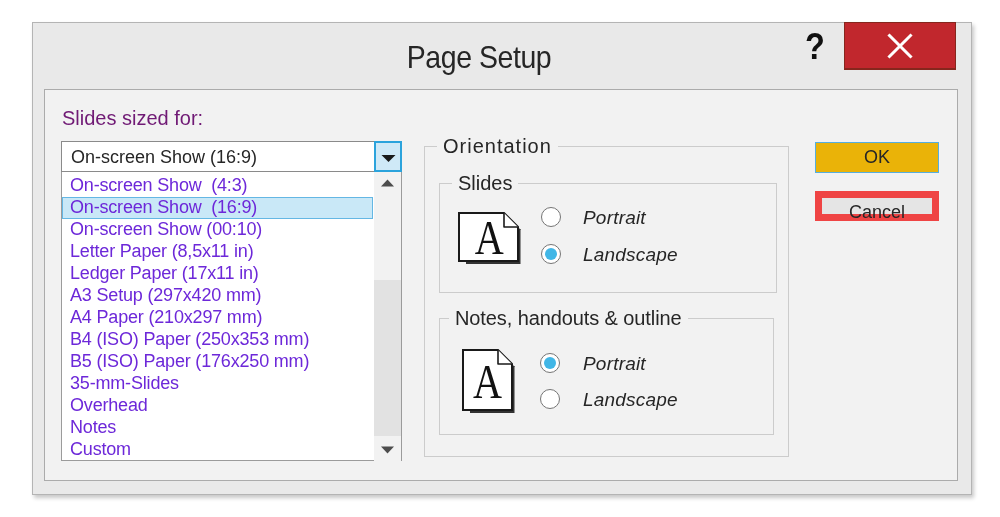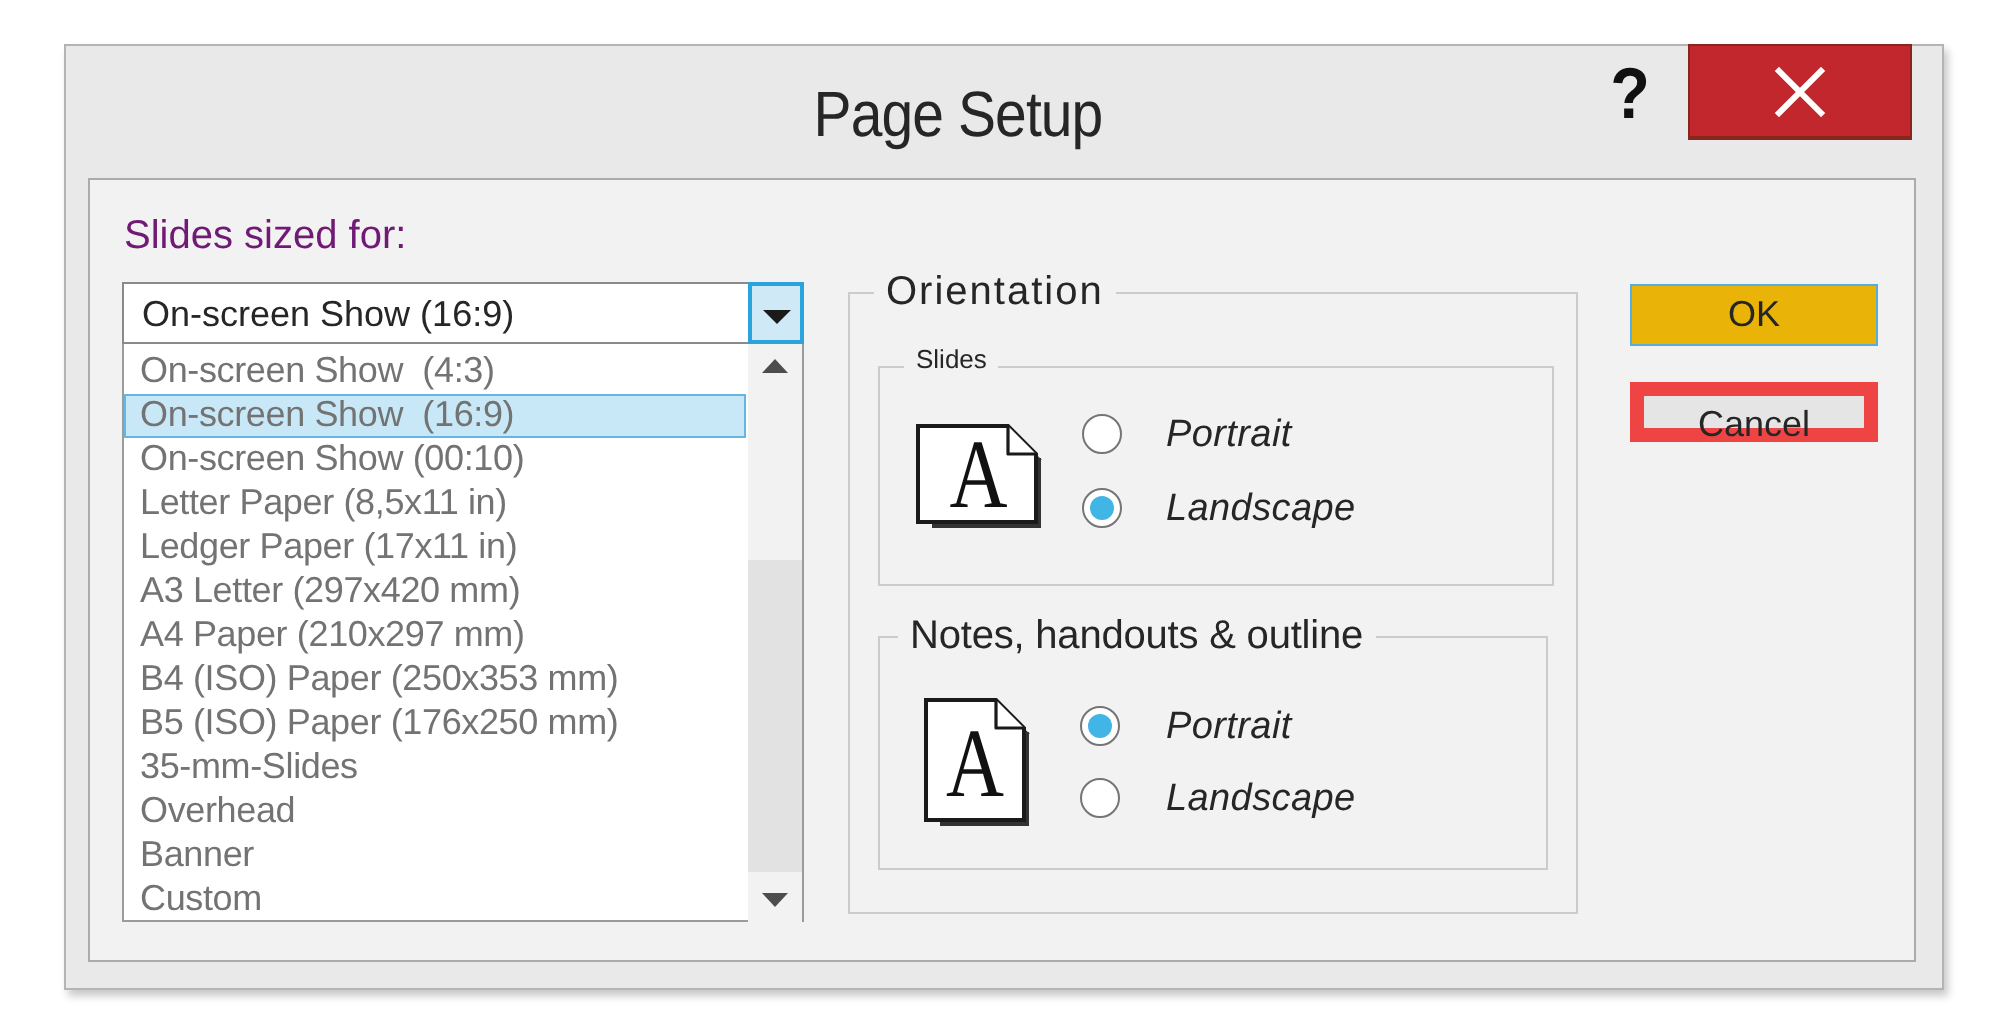--- a/index.html
+++ b/index.html
@@ -8,21 +8,21 @@
 #dialog { left:32px; top:22px; width:940px; height:473px; background:#e9e9e9; border:1px solid #b4b4b4; box-shadow:2px 3px 4px rgba(0,0,0,0.22); }
 #title { left:339px; top:39px; width:280px; text-align:center; font-size:32px; color:#262626; letter-spacing:-0.5px; transform:scaleX(0.89); }
 #help { left:800px; top:26px; width:30px; text-align:center; font-size:36px; font-weight:bold; color:#111; transform:scaleX(0.9); }
 #close { left:844px; top:22px; width:112px; height:48px; background:#c1272d; border:solid #86261d; border-width:1.5px 1.5px 2px; }
 #panel { left:44px; top:89px; width:914px; height:392px; background:#f2f2f2; border:1px solid #ababab; }
 #lbl-sized { left:62px; top:107px; font-size:20px; color:#701a75; }
 #combo { left:61px; top:141px; width:341px; height:31px; background:#fff; border:1px solid #8a8a8a; font-size:18px; color:#262626; line-height:31px; padding-left:9px; }
 #combobtn { left:374px; top:141px; width:28px; height:31px; background:#cfe9f7; border:2px solid #2ba3dc; }
 #combobtn svg { position:absolute; left:4px; top:11px; }
 #listbox { left:61px; top:172px; width:341px; height:289px; background:#fff; border:1px solid #9b9b9b; border-top:none; }
-.row { position:absolute; left:8px; height:22px; line-height:22px; font-size:18px; letter-spacing:-0.18px; color:#737373; white-space:pre; }
+.row { position:absolute; left:8px; height:22px; line-height:22px; font-size:18px; letter-spacing:-0.18px; color:#6d28d9; white-space:pre; }
 #hl { left:0px; top:25px; width:311px; height:22px; background:#c9e8f7; border:1px solid #64b7e4; }
 #sbar { left:312px; top:0px; width:27px; height:289px; background:#f2f2f2; }
 #sthumb { position:absolute; left:0px; top:108px; width:27px; height:156px; background:#e2e2e2; }
 .fset { border:1px solid #cccccc; }
 .leg { position:absolute; top:-12px; background:#f2f2f2; padding:0 6px; font-size:20px; color:#262626; }
 #fs-orient { left:424px; top:146px; width:365px; height:311px; }
 #fs-slides { left:439px; top:183px; width:338px; height:110px; }
 #fs-notes { left:439px; top:318px; width:335px; height:117px; }
 .radio { position:absolute; width:20px; height:20px; border-radius:50%; background:#fff; border:1.5px solid #757575; }
 .radio .dot { position:absolute; left:2.5px; top:2.5px; width:12px; height:12px; border-radius:50%; background:#41b6e6; }
@@ -56,34 +56,34 @@
     <div id="sthumb"></div>
     <svg style="position:absolute;left:7px;top:274px" width="13" height="8" viewBox="0 0 13 8">
         <path d="M0 0.5 L13 0.5 L6.5 7.5 Z" fill="#4d4d4d"></path>
       </svg>
   </div>
   <div class="row" style="top:2px">On-screen Show  (4:3)</div>
   <div class="row" style="top:24px">On-screen Show  (16:9)</div>
   <div class="row" style="top:46px">On-screen Show (00:10)</div>
   <div class="row" style="top:68px">Letter Paper (8,5x11 in)</div>
   <div class="row" style="top:90px">Ledger Paper (17x11 in)</div>
-  <div class="row" style="top:112px">A3 Letter (297x420 mm)</div>
+  <div class="row" style="top:112px">A3 Setup (297x420 mm)</div>
   <div class="row" style="top:134px">A4 Paper (210x297 mm)</div>
   <div class="row" style="top:156px">B4 (ISO) Paper (250x353 mm)</div>
   <div class="row" style="top:178px">B5 (ISO) Paper (176x250 mm)</div>
   <div class="row" style="top:200px">35-mm-Slides</div>
   <div class="row" style="top:222px">Overhead</div>
-  <div class="row" style="top:244px">Banner</div>
+  <div class="row" style="top:244px">Notes</div>
   <div class="row" style="top:266px">Custom</div>
 </div>
 <div id="fs-orient" class="abs fset">
     <span class="leg" style="left:12px;letter-spacing:1px;">Orientation</span>
   </div>
 <div id="fs-slides" class="abs fset">
-    <span class="leg" style="left:12px;font-size:13px;">Slides</span>
+    <span class="leg" style="left:12px;font-size:20px;">Slides</span>
   </div>
 <div id="fs-notes" class="abs fset">
     <span class="leg" style="left:9px;letter-spacing:-0.1px;">Notes, handouts &amp; outline</span>
   </div>
 
 <svg class="abs" id="icon1" width="66" height="54" style="left:458px;top:212px" viewBox="0 0 66 54">
   <path d="M5 17 L62.5 17 L62.5 52 L8 52 L8 49 L5 49 Z" fill="#333333"></path>
   <path d="M48 4 L63 18 L52 18 Z" fill="#333333"></path>
   <path d="M1 1 L46 1 L60 15 L60 49 L1 49 Z" fill="#ffffff" stroke="#1a1a1a" stroke-width="2"></path>
   <path d="M46 1 L46 15 L60 15" fill="#ffffff" stroke="#1a1a1a" stroke-width="1.6" stroke-linejoin="round"></path>

